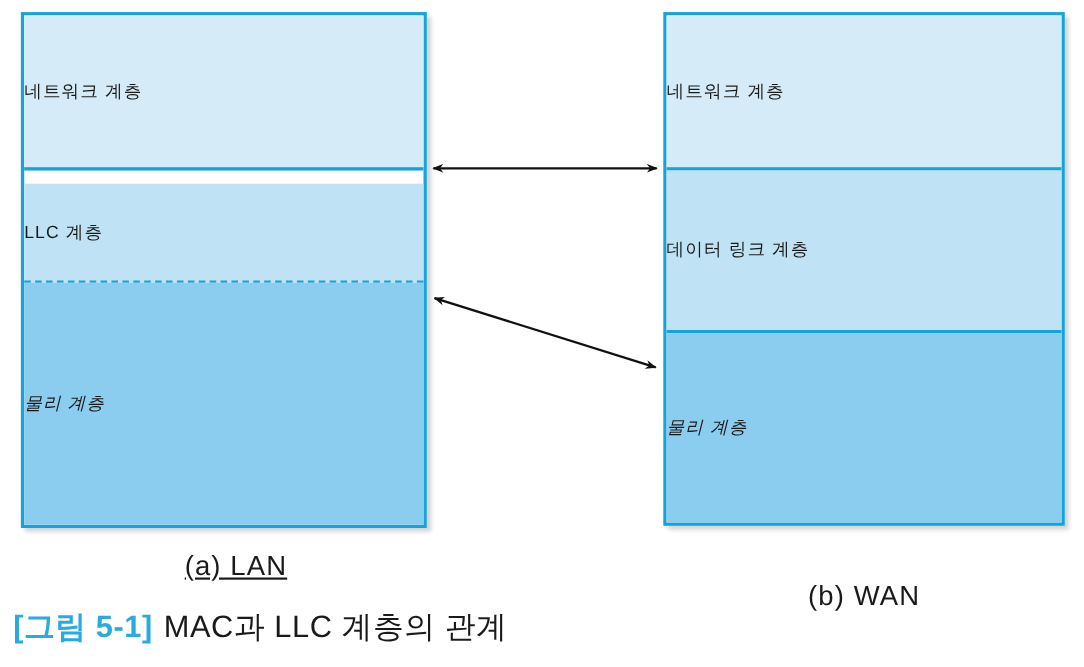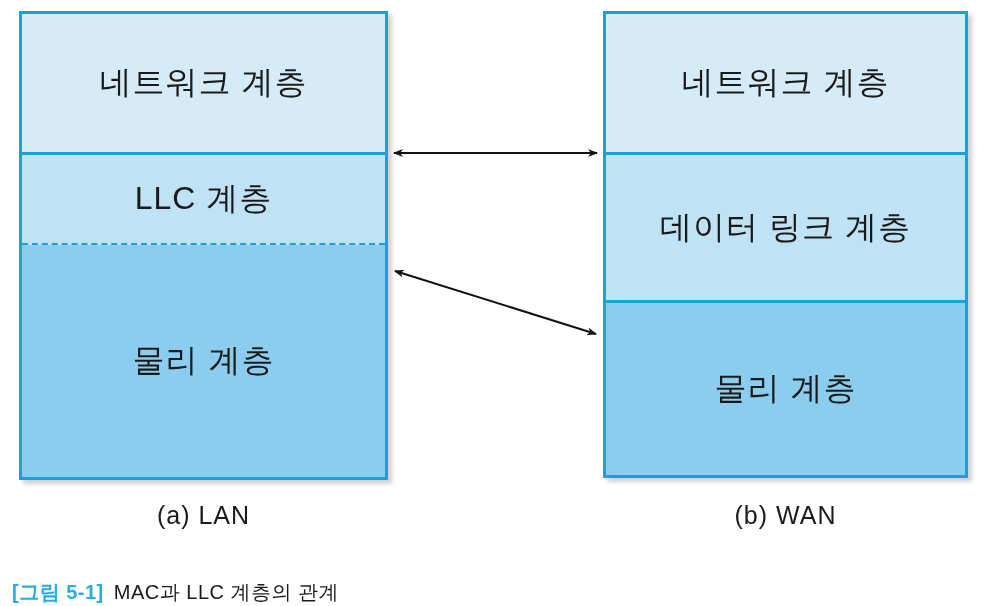--- a/index.html
+++ b/index.html
@@ -23,52 +23,52 @@
     position:absolute;
     border:3px solid var(--border-blue);
     box-shadow:4px 4px 4px rgba(0,0,0,0.18);
     display:flex;
     flex-direction:column;
     background:#fff;
   }
   .stack-box.lan{left:19px;top:11px;width:369px;height:469px;}
   .stack-box.wan{left:603px;top:11px;width:365px;height:467px;}
   .layer{
-    display:flex;align-items:center;justify-content:center;
-    font-size:32px;letter-spacing:1px;color:var(--ink);
+    display:flex;align-items:center;
+    font-size:16px;letter-spacing:1px;color:var(--ink);
   }
   .layer.light{background:var(--layer-light);}
   .layer.medium{background:var(--layer-medium);}
-  .layer.dark{background:var(--layer-dark);}
+  .layer.dark{background:var(--layer-dark);font-style:italic;}
   .div-solid{border-bottom:3px solid var(--border-blue);}
-  .div-dashed{border-bottom:2px dashed var(--border-blue);}
+  .div-dashed{border-bottom:2px dashed var(--border-blue);margin-top:12px;}
   .lan .l-network{height:141px;}
   .lan .l-llc{height:90px;}
   .lan .l-mac{height:95px;}
   .lan .l-phys{flex:1;}
   .wan .l-network{height:141px;}
   .wan .l-datalink{height:148px;}
   .wan .l-phys{flex:1;}
   .box-label{
     position:absolute;
     text-align:center;
     font-size:25px;
     letter-spacing:1px;
     color:var(--ink);
   }
-  .box-label.lan-label{left:19px;top:501px;width:369px;}
-  .box-label.wan-label{left:603px;top:501px;width:365px;}
+  .box-label.lan-label{left:30px;top:501px;width:369px;text-decoration:underline;}
+  .box-label.wan-label{left:603px;top:528px;width:365px;}
   .arrow-overlay{
     position:absolute;left:0;top:0;width:985px;height:606px;
     pointer-events:none;
   }
   .figure-caption{
     position:absolute;
-    left:12px;top:579px;
-    font-size:20px;
+    left:12px;top:551px;
+    font-size:28px;
     letter-spacing:0.5px;
     white-space:nowrap;
   }
   .figure-caption .tag{color:var(--caption-blue);font-weight:600;}
   .figure-caption .title{color:var(--ink);font-weight:500;margin-left:10px;}
 </style>
 </head>
 <body>
 
 <div class="canvas">

